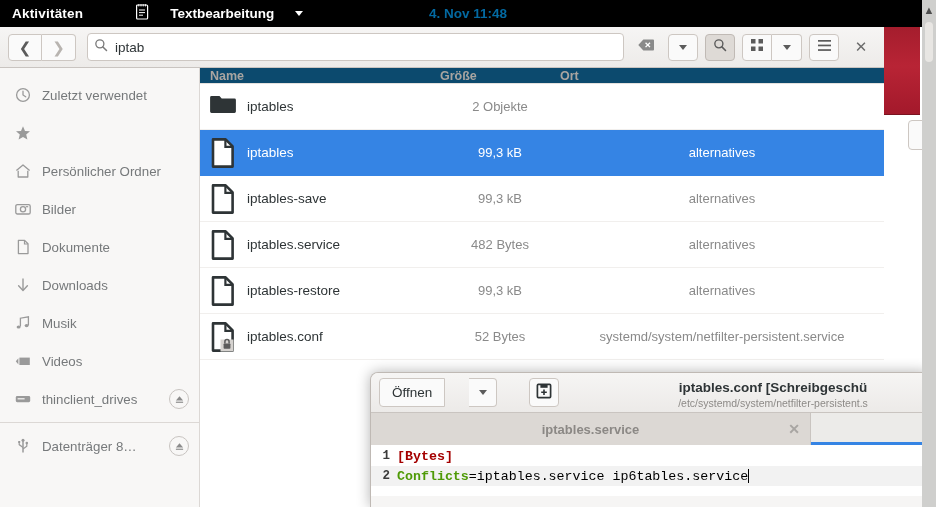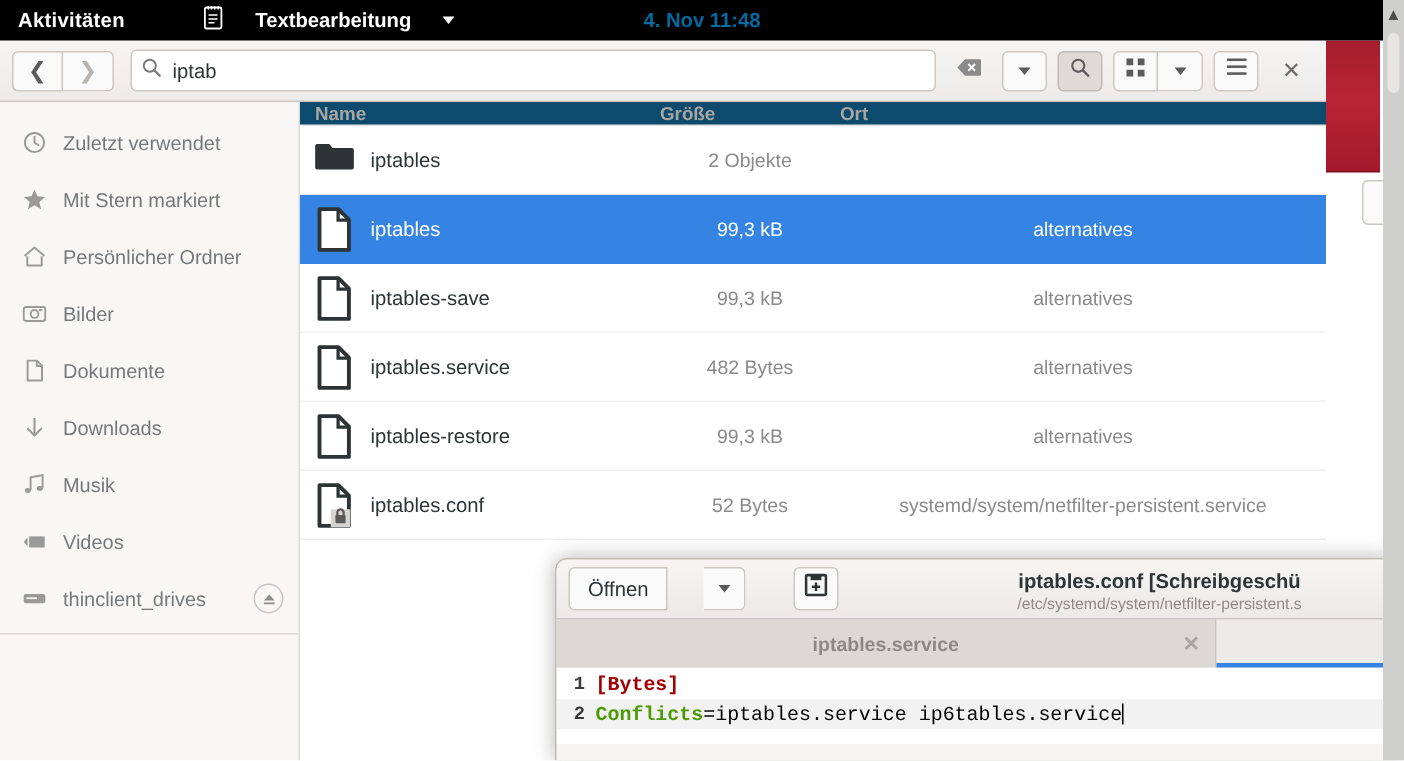--- a/index.html
+++ b/index.html
@@ -301,21 +301,20 @@
         </span>
         <span class="lbl">Zuletzt verwendet</span>
       </div>
 
       <div class="side-item">
         <span class="side-icn">
           <svg width="16" height="16" viewBox="0 0 16 16">
               <path d="M8 1.3 L10 5.9 L15 6.3 L11.2 9.6 L12.4 14.5 L8 11.9 L3.6 14.5 L4.8 9.6 L1 6.3 L6 5.9 Z" fill="currentColor"></path>
             </svg>
         </span>
-        <span class="lbl">Mit Stern markiert</span>
       </div>
 
       <div class="side-item">
         <span class="side-icn">
           <svg width="16" height="16" viewBox="0 0 16 16">
               <path d="M1.4 7.6 L8 2 L14.6 7.6" fill="none" stroke="currentColor" stroke-width="1.3" stroke-linejoin="round"></path>
               <path d="M3.2 7.8 V14 h9.6 V7.8" fill="none" stroke="currentColor" stroke-width="1.3" stroke-linejoin="round"></path>
             </svg>
         </span>
         <span class="lbl">Persönlicher Ordner</span>
@@ -385,20 +384,39 @@
         <span class="eject">
           <svg width="9" height="9" viewBox="0 0 10 10">
               <path d="M5 1.4 L9 6 H1 Z" fill="currentColor"></path>
               <rect x="1" y="7.4" width="8" height="1.3" fill="currentColor"></rect>
             </svg>
         </span>
       </div>
 
       <div class="side-sep"></div>
 
+      <div class="side-item">
+        <span class="side-icn">
+          <svg width="16" height="16" viewBox="0 0 16 16">
+              <line x1="8" y1="3" x2="8" y2="14.6" stroke="currentColor" stroke-width="1.5"></line>
+              <circle cx="8" cy="2.2" r="1.5" fill="currentColor"></circle>
+              <path d="M8 9.4 L4.2 6.6 V4.6" fill="none" stroke="currentColor" stroke-width="1.2"></path>
+              <path d="M8 11 L11.8 8.2 V5.8" fill="none" stroke="currentColor" stroke-width="1.2"></path>
+              <rect x="3.2" y="3" width="2" height="2" fill="currentColor"></rect>
+              <circle cx="11.8" cy="5" r="1.3" fill="currentColor"></circle>
+            </svg>
+        </span>
+        <span class="lbl">Datenträger 8…</span>
+        <span class="eject">
+          <svg width="9" height="9" viewBox="0 0 10 10">
+              <path d="M5 1.4 L9 6 H1 Z" fill="currentColor"></path>
+              <rect x="1" y="7.4" width="8" height="1.3" fill="currentColor"></rect>
+            </svg>
+        </span>
+      </div>
     </div>
 
     <div id="filelist">
       <div id="cols">
         <div class="c c-name">Name</div>
         <div class="c c-size">Größe</div>
         <div class="c c-loc">Ort</div>
       </div>
 
       <div class="frow">

